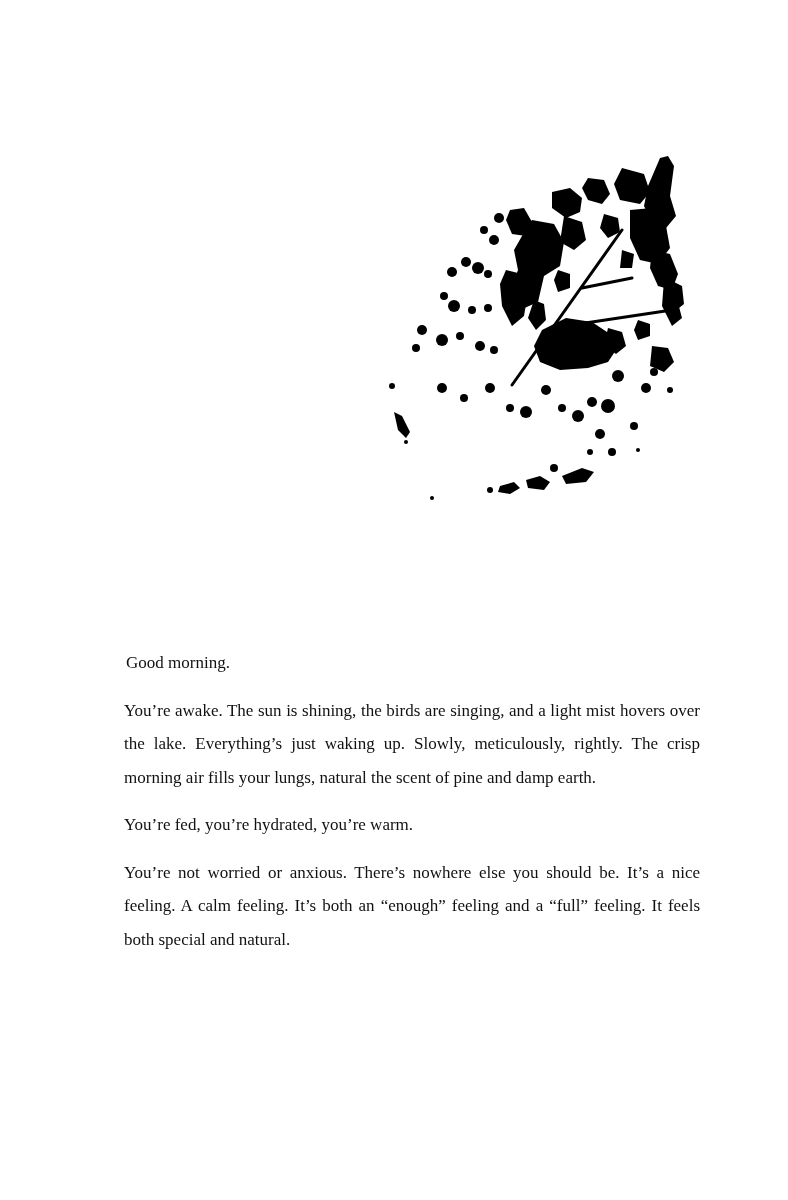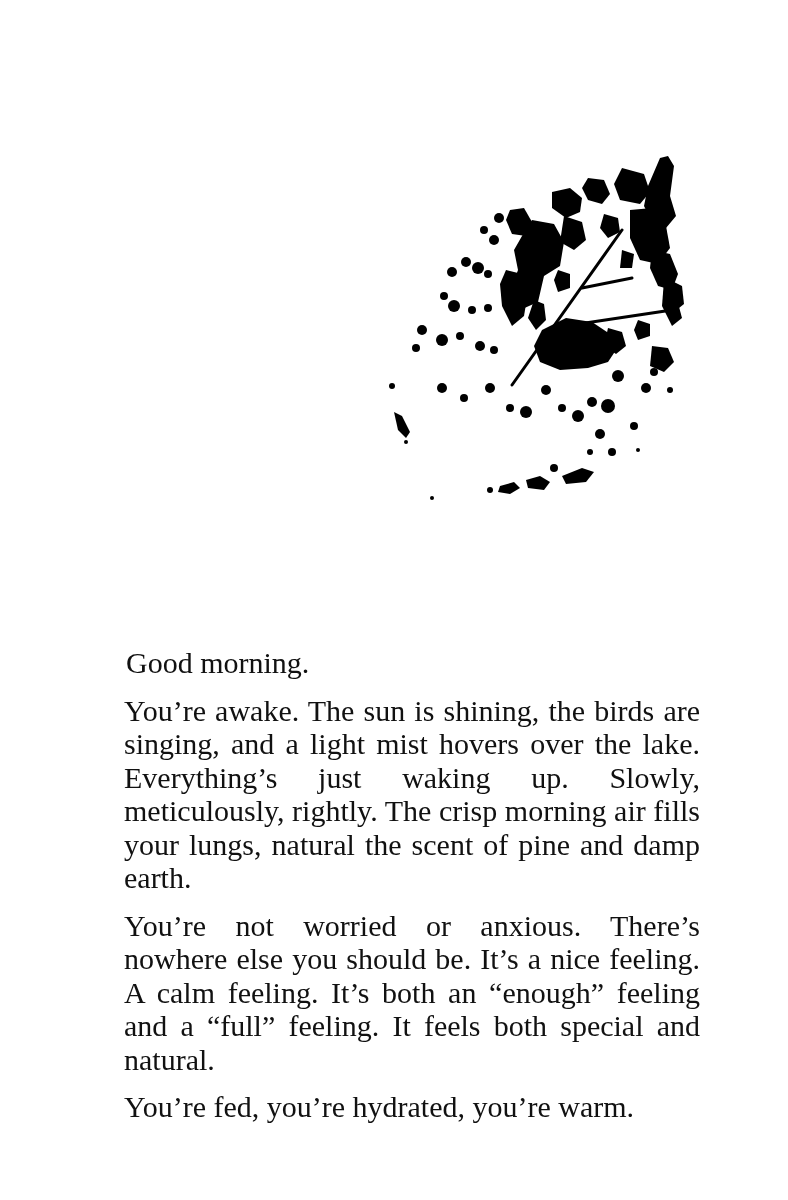--- a/index.html
+++ b/index.html
@@ -1,20 +1,20 @@
 <!DOCTYPE html>
 <html><head>
 <meta charset="utf-8">
 <style>
   html, body { margin: 0; padding: 0; background: #ffffff; }
   body { width: 788px; height: 1200px; position: relative; overflow: hidden; font-family: "Liberation Serif", "DejaVu Serif", serif; color: #111111; }
   .leaf { position: absolute; left: 382px; top: 150px; width: 320px; height: 375px; }
   .content { position: absolute; left: 124px; top: 646px; width: 594px; }
   .heading { font-family: "Liberation Sans", "DejaVu Sans", sans-serif; font-weight: bold; font-size: 26px; margin: 0 0 20px 2px; letter-spacing: -0.3px; }
-  .para { font-size: 30px; line-height: 33.5px; margin: 0 18px 14px 0; text-align: justify; }
+  .para { font-size: 17px; line-height: 33.5px; margin: 0 18px 14px 0; text-align: justify; }
   .para.first { margin-left: 2px; }
 </style>
 </head>
 <body>
 
 <svg class="leaf" viewBox="0 0 320 375" xmlns="http://www.w3.org/2000/svg">
   <g fill="#000">
 
     <path d="M278 8 l8 -2 l6 10 l-4 30 l6 20 l-10 12 l-14 -6 l-8 -16 l4 -20 z"></path>
     <path d="M240 18 l22 6 l6 18 l-10 12 l-20 -4 l-6 -16 z"></path>
@@ -89,15 +89,15 @@
   <g stroke="#000" stroke-width="3" fill="none" stroke-linecap="round">
     <path d="M130 235 L240 80"></path>
     <path d="M170 178 L290 160"></path>
     <path d="M200 138 L250 128"></path>
   </g>
 </svg>
 
 <div class="content">
   <p class="para first">Good morning.</p>
   <p class="para">You’re awake. The sun is shining, the birds are singing, and a light mist hovers over the lake. Everything’s just waking up. Slowly, meticulously, rightly. The crisp morning air fills your lungs, natural the scent of pine and damp earth.</p>
+  <p class="para">You’re fed, you’re hydrated, you’re warm.</p>
   <p class="para">You’re not worried or anxious. There’s nowhere else you should be. It’s a nice feeling. A calm feeling. It’s both an “enough” feeling and a “full” feeling. It feels both special and natural.</p>
-  <p class="para">You’re fed, you’re hydrated, you’re warm.</p>
 </div>
 
 </body></html>

